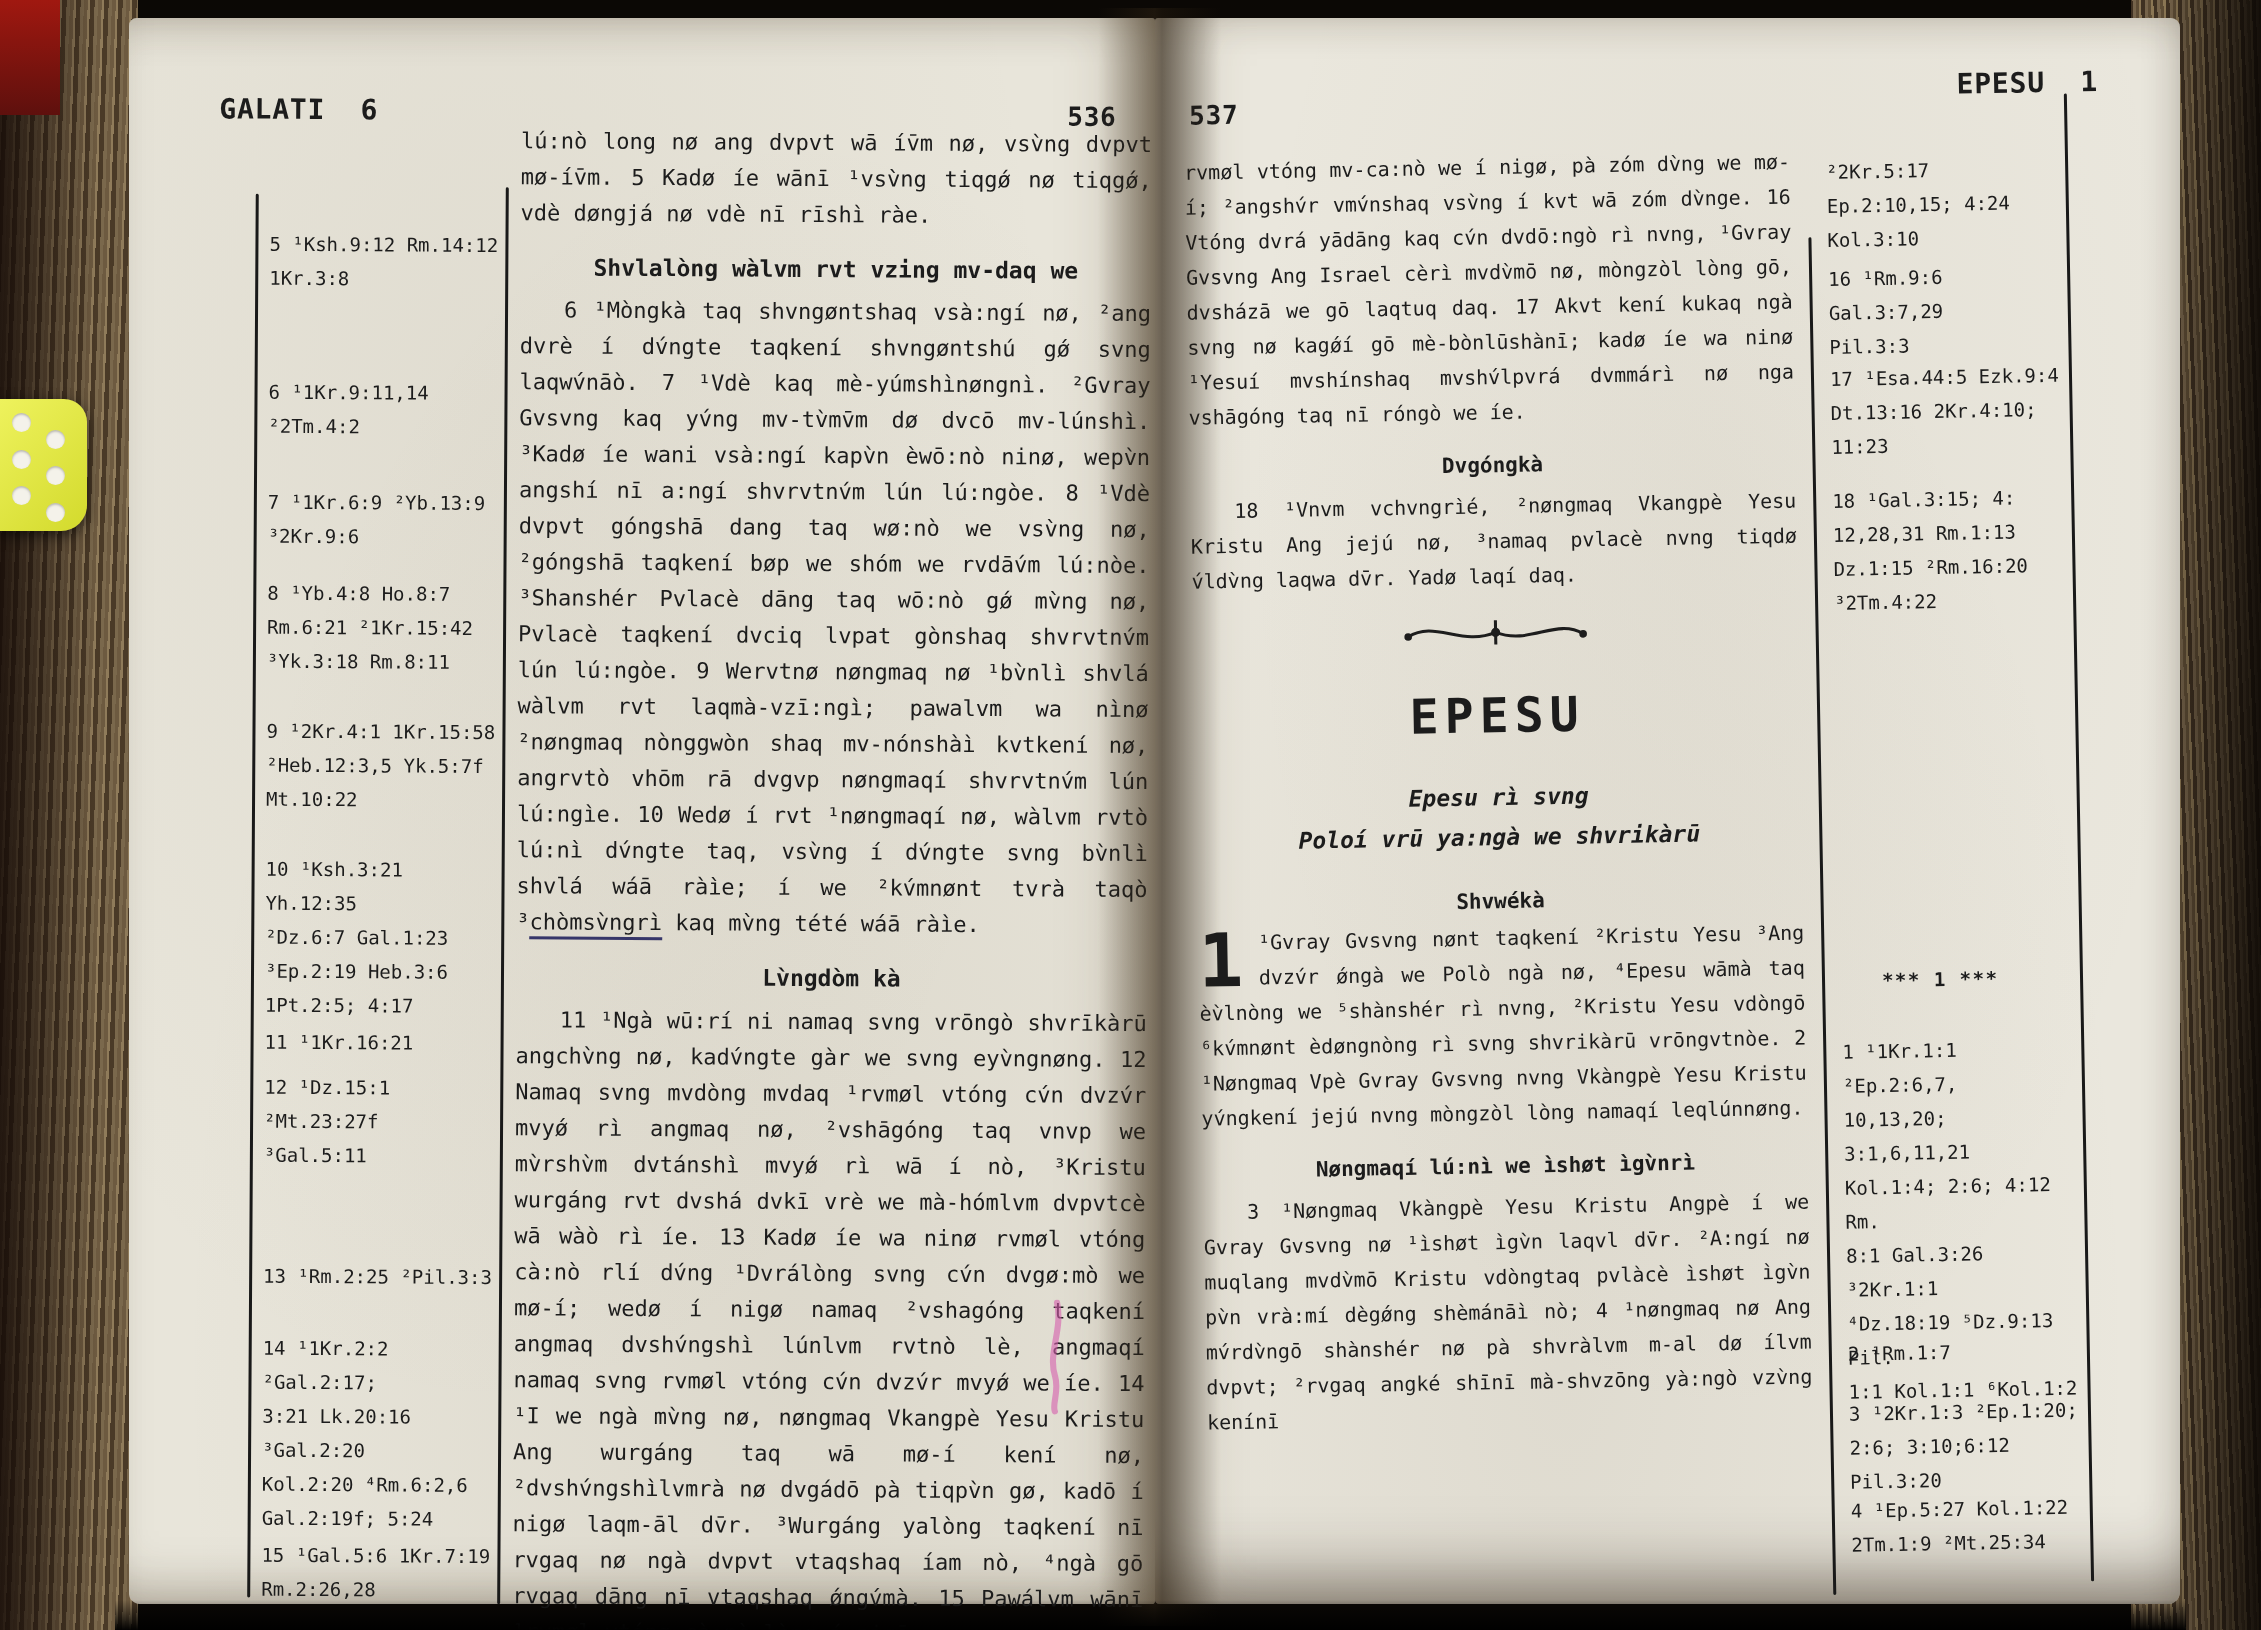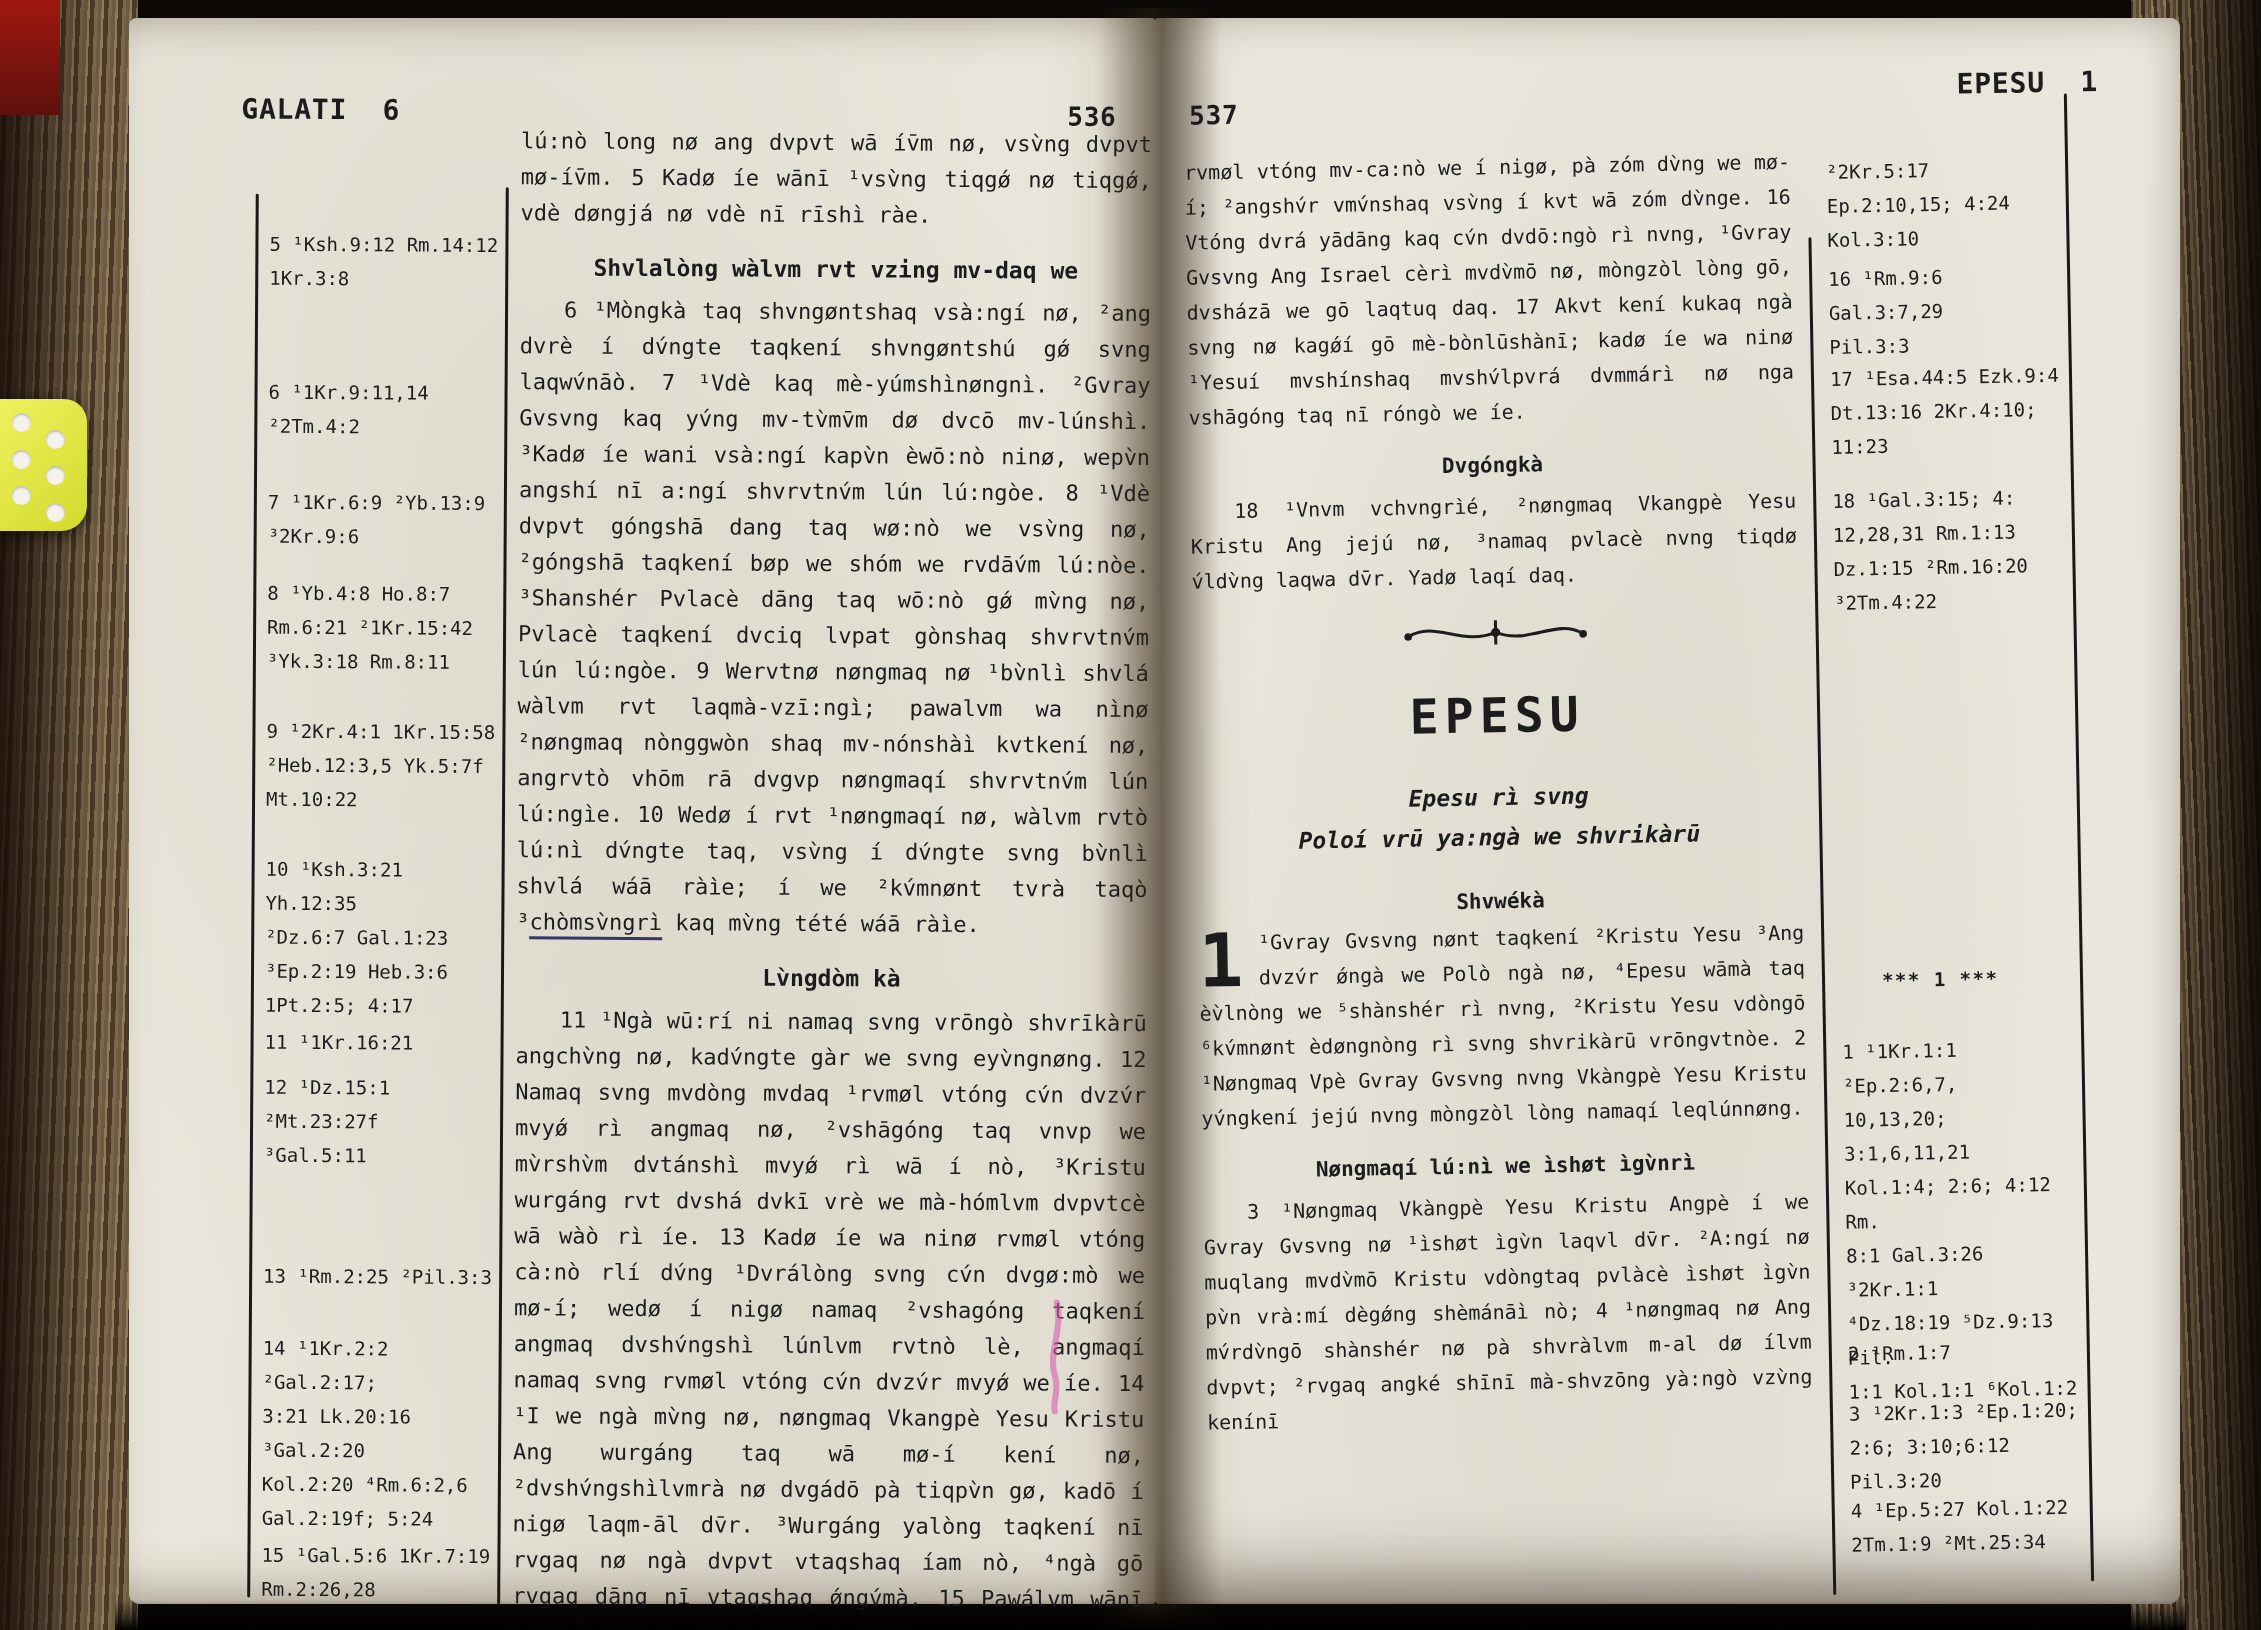--- a/index.html
+++ b/index.html
@@ -75,21 +75,21 @@
 </head>
 <body>
 
 <div class="scene">
   <div class="edge-left"></div>
   <div class="cover-red"></div>
   <div class="edge-right"></div>
 
   <div class="page left">
     <div class="inner tl">
-      <div class="hdr book" style="left:108px;top:77px;">
+      <div class="hdr book" style="left:86px;top:77px;">
         <span>GALATI</span>&nbsp;&nbsp;<span>6</span>
       </div>
       <div class="hdr pagenum" style="position:absolute;left:934px;top:81px;">536</div>
 
       <div class="rule" style="left:123px;top:178px;height:1404px;"></div>
       <div class="rule" style="left:373px;top:170px;height:1417px;"></div>
 
       <div>
         <div class="ref" style="left:137px;top:211px;width:236px;">5 ¹Ksh.9:12 Rm.14:12
 1Kr.3:8</div>

